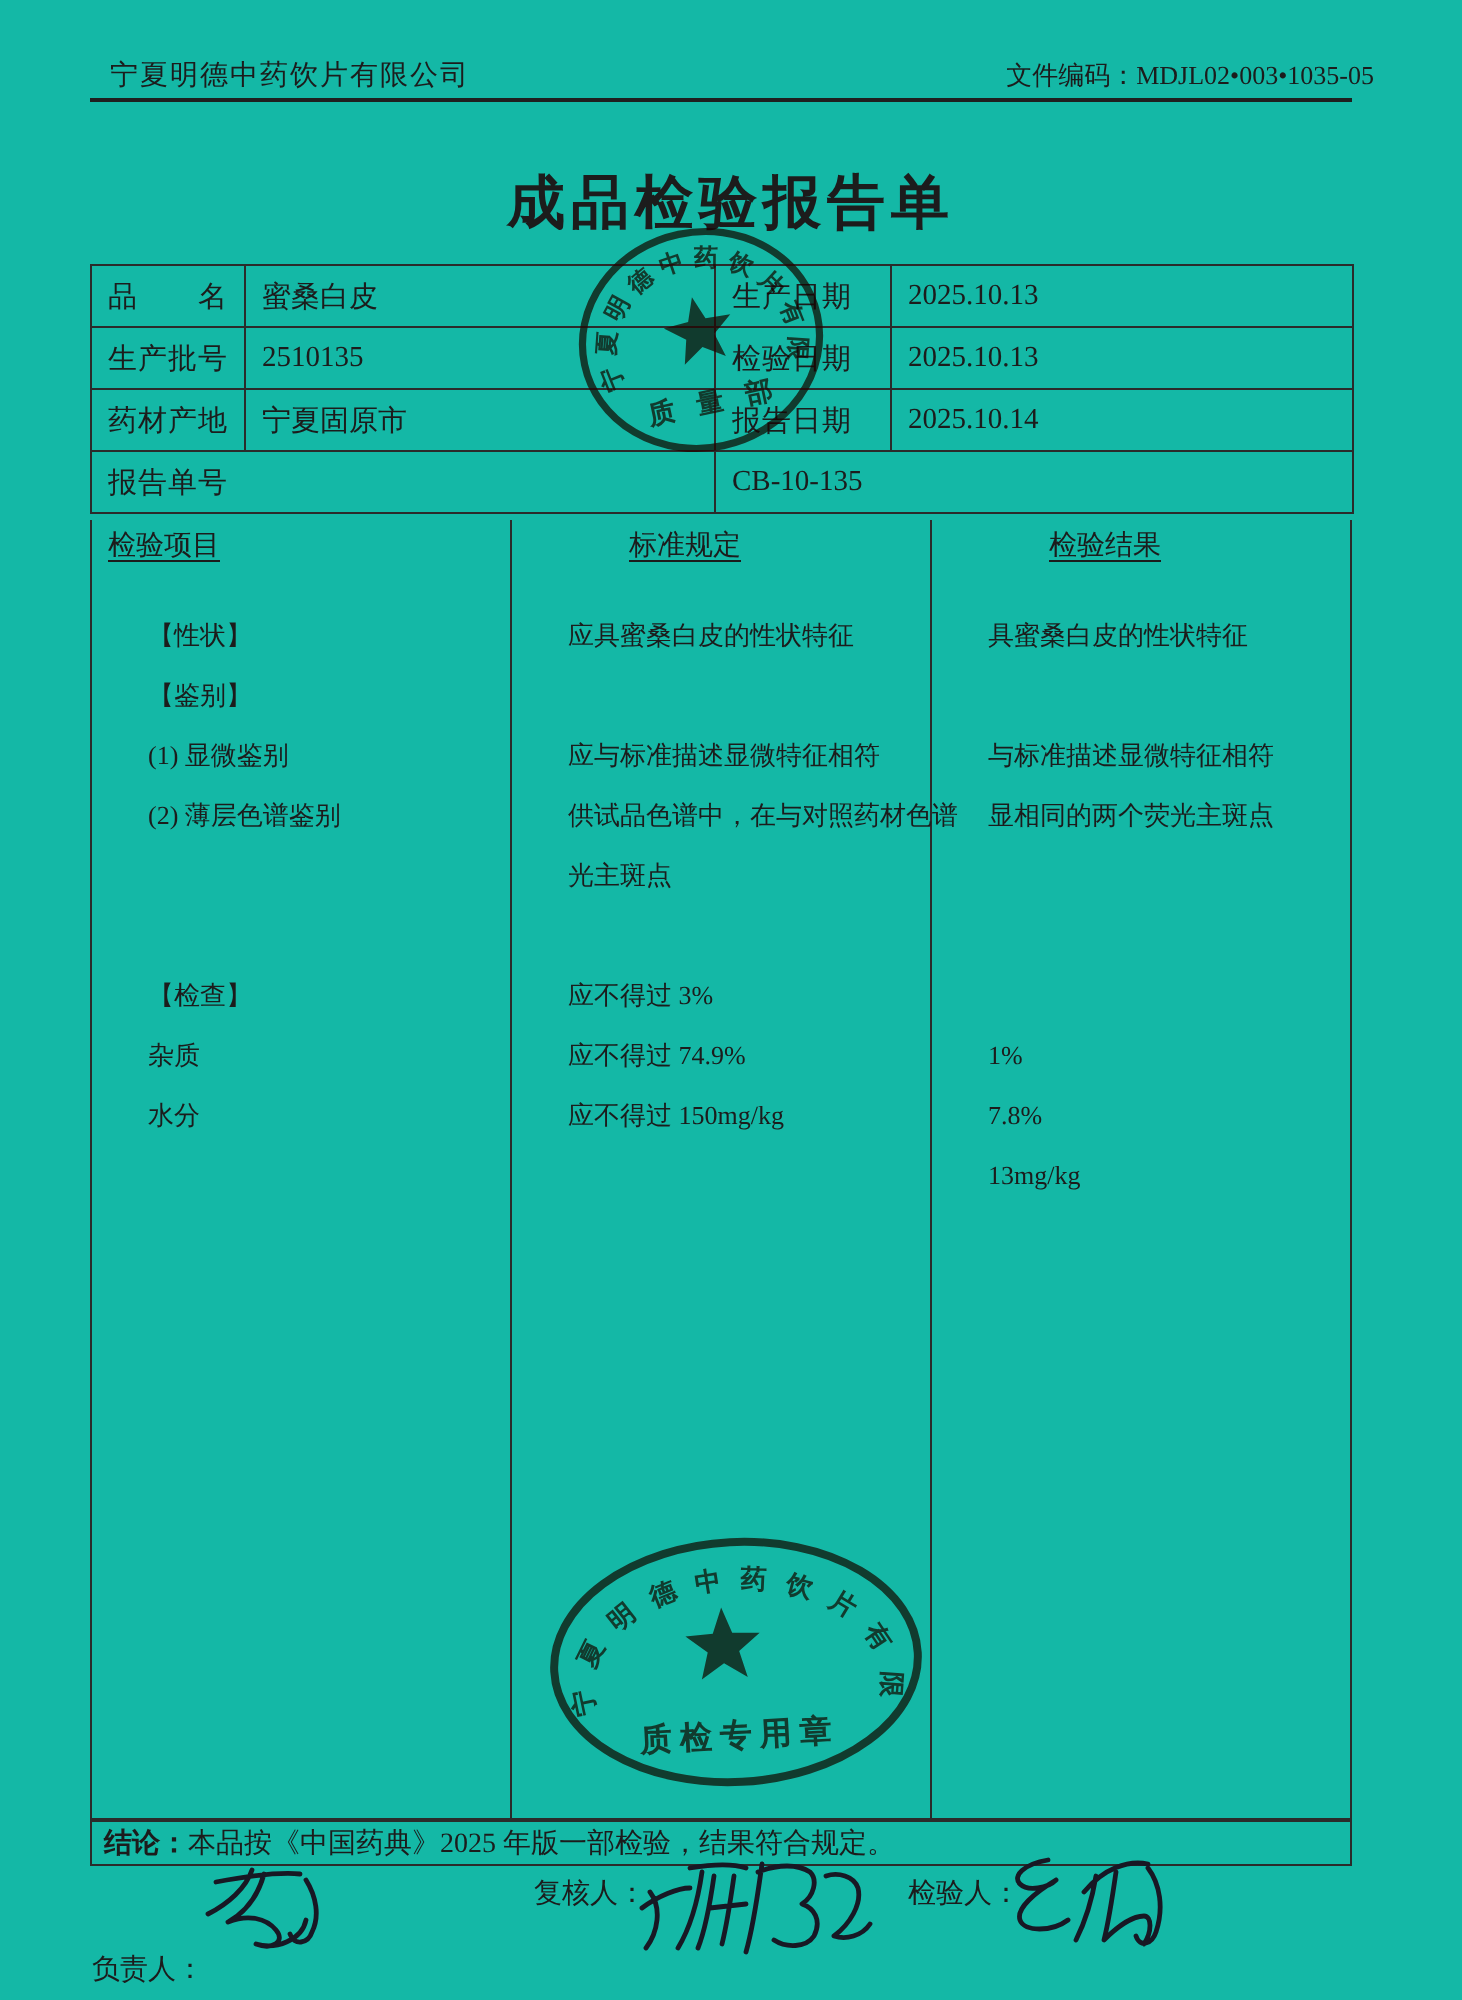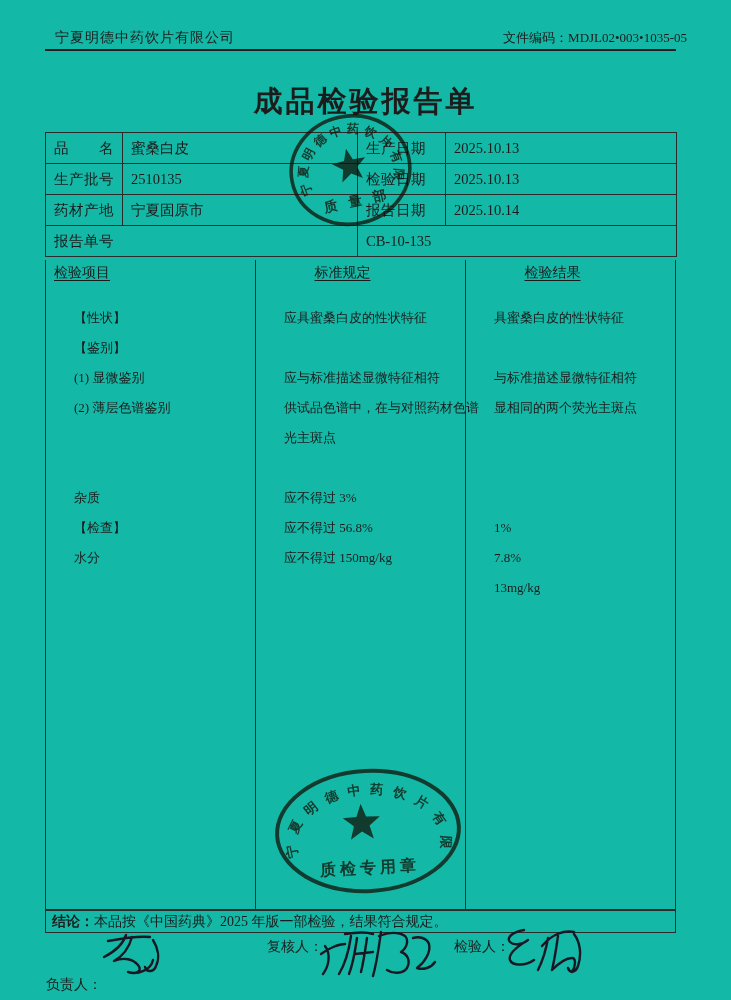--- a/index.html
+++ b/index.html
@@ -94,36 +94,36 @@
   <div class="detail">
     <div class="dcol c1">
       <div class="dhead">检验项目</div>
       <div class="lines">
         <div class="ln">【性状】</div>
         <div class="ln">【鉴别】</div>
         <div class="ln">(1) 显微鉴别</div>
         <div class="ln">(2) 薄层色谱鉴别</div>
         <div class="ln"></div>
         <div class="ln"></div>
+        <div class="ln">【检查】</div>
         <div class="ln">杂质</div>
-        <div class="ln">【检查】</div>
         <div class="ln">水分</div>
       </div>
     </div>
     <div class="dcol c2">
       <div class="dhead">标准规定</div>
       <div class="lines">
         <div class="ln">应具蜜桑白皮的性状特征</div>
         <div class="ln"></div>
         <div class="ln">应与标准描述显微特征相符</div>
         <div class="ln">供试品色谱中，在与对照药材色谱</div>
         <div class="ln">光主斑点</div>
         <div class="ln"></div>
         <div class="ln">应不得过 3%</div>
-        <div class="ln">应不得过 56.8%</div>
+        <div class="ln">应不得过 74.9%</div>
         <div class="ln">应不得过 150mg/kg</div>
       </div>
     </div>
     <div class="dcol c3">
       <div class="dhead">检验结果</div>
       <div class="lines">
         <div class="ln">具蜜桑白皮的性状特征</div>
         <div class="ln"></div>
         <div class="ln">与标准描述显微特征相符</div>
         <div class="ln">显相同的两个荧光主斑点</div>

